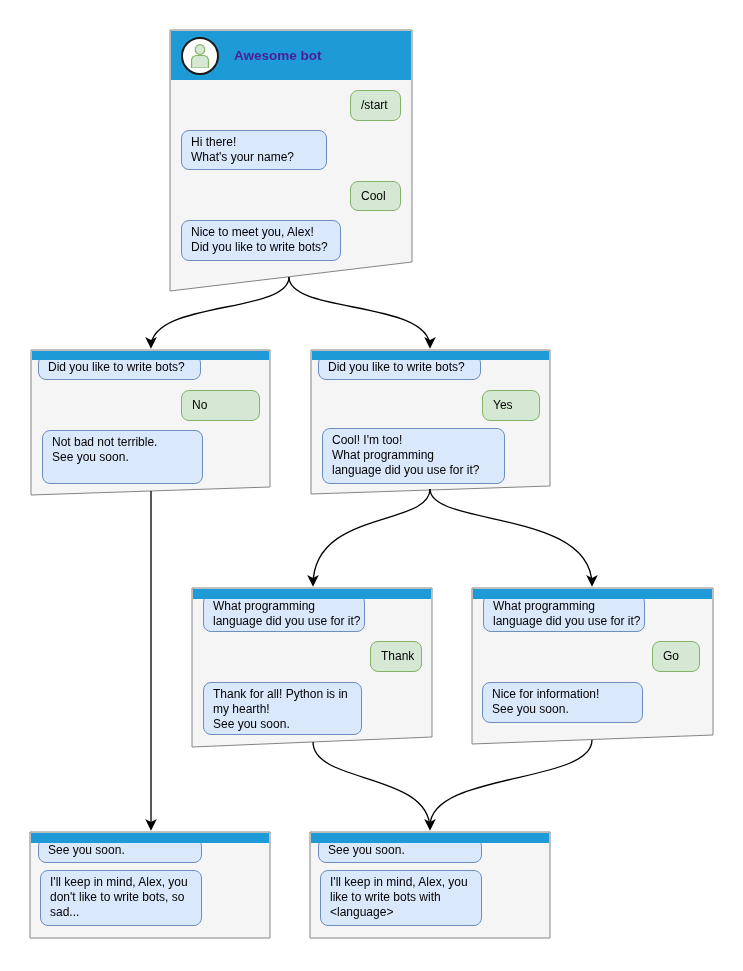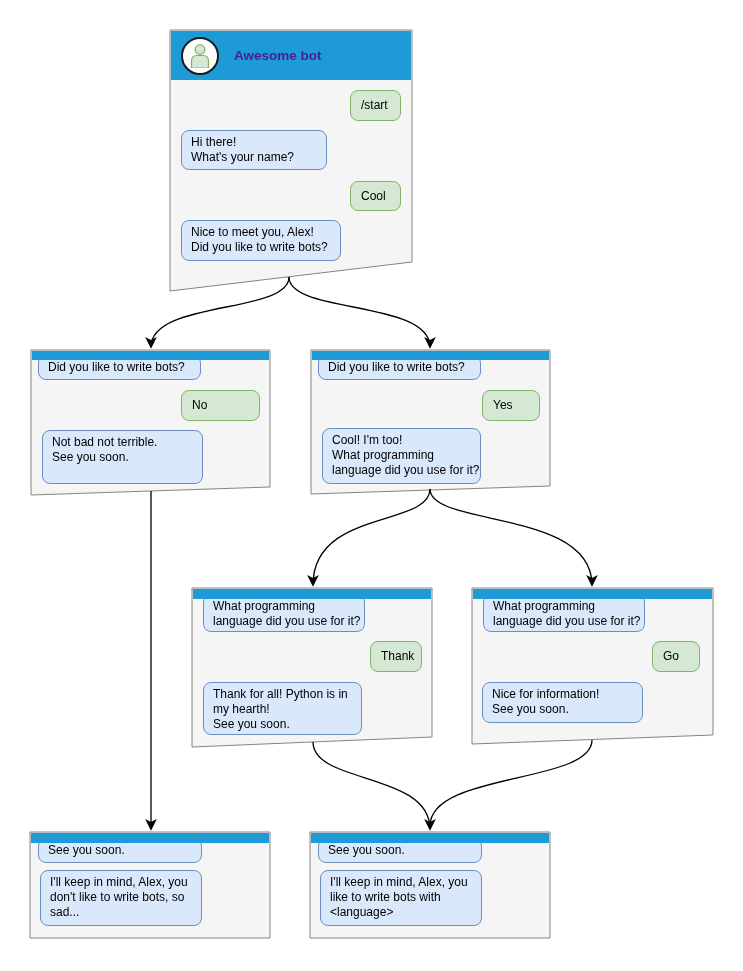--- a/index.html
+++ b/index.html
@@ -82,21 +82,21 @@
     <div class="bubble bot" style="left:7px;top:5px;width:163px;height:25px">Did you like to write bots?</div>
     <div class="bubble user" style="right:10px;top:40px;width:79px;height:31px">No</div>
     <div class="bubble bot" style="left:11px;top:80px;width:161px;height:54px">Not bad not terrible.
 See you soon.</div>
   </div>
 
   <div class="window" style="left:311px;top:350px;width:239px;height:144px">
     <div class="whead strip-9"></div>
     <div class="bubble bot" style="left:7px;top:5px;width:163px;height:25px">Did you like to write bots?</div>
     <div class="bubble user" style="right:10px;top:40px;width:58px;height:31px">Yes</div>
-    <div class="bubble bot" style="left:11px;top:78px;width:159px;height:56px">Cool! I'm too!
+    <div class="bubble bot" style="left:11px;top:78px;width:183px;height:56px">Cool! I'm too!
 What programming
 language did you use for it?</div>
   </div>
 
   <div class="window" style="left:192px;top:588px;width:240px;height:159px">
     <div class="whead strip-10"></div>
     <div class="bubble bot" style="left:11px;top:6px;width:162px;height:38px">What programming
 language did you use for it?</div>
     <div class="bubble user" style="right:10px;top:53px;width:52px;height:31px">Thank</div>
     <div class="bubble bot" style="left:11px;top:94px;width:159px;height:53px">Thank for all! Python is in

